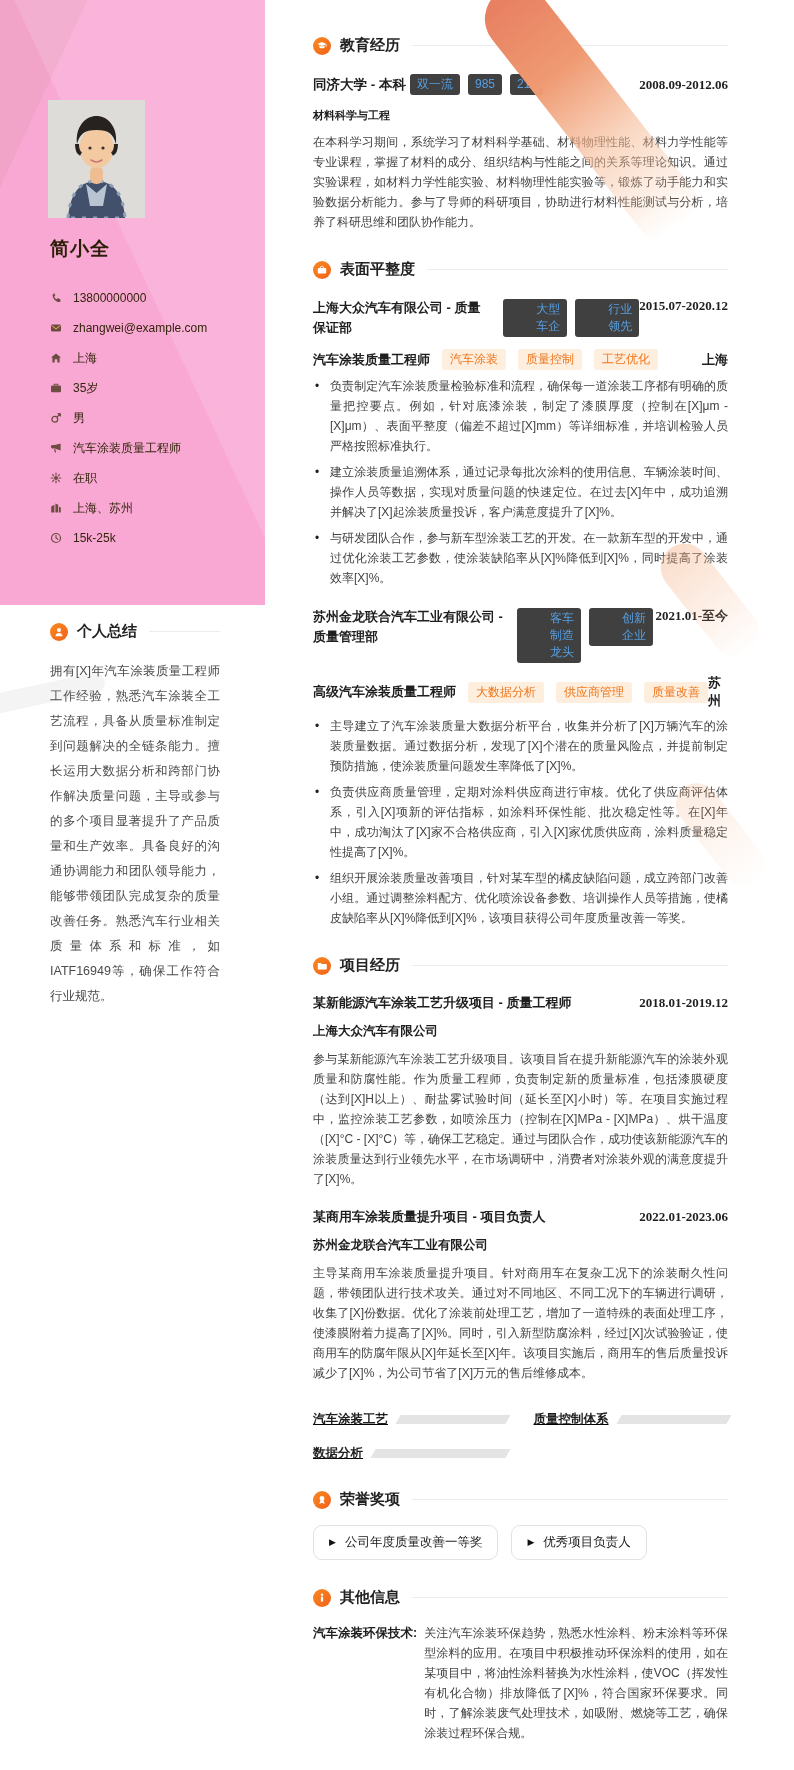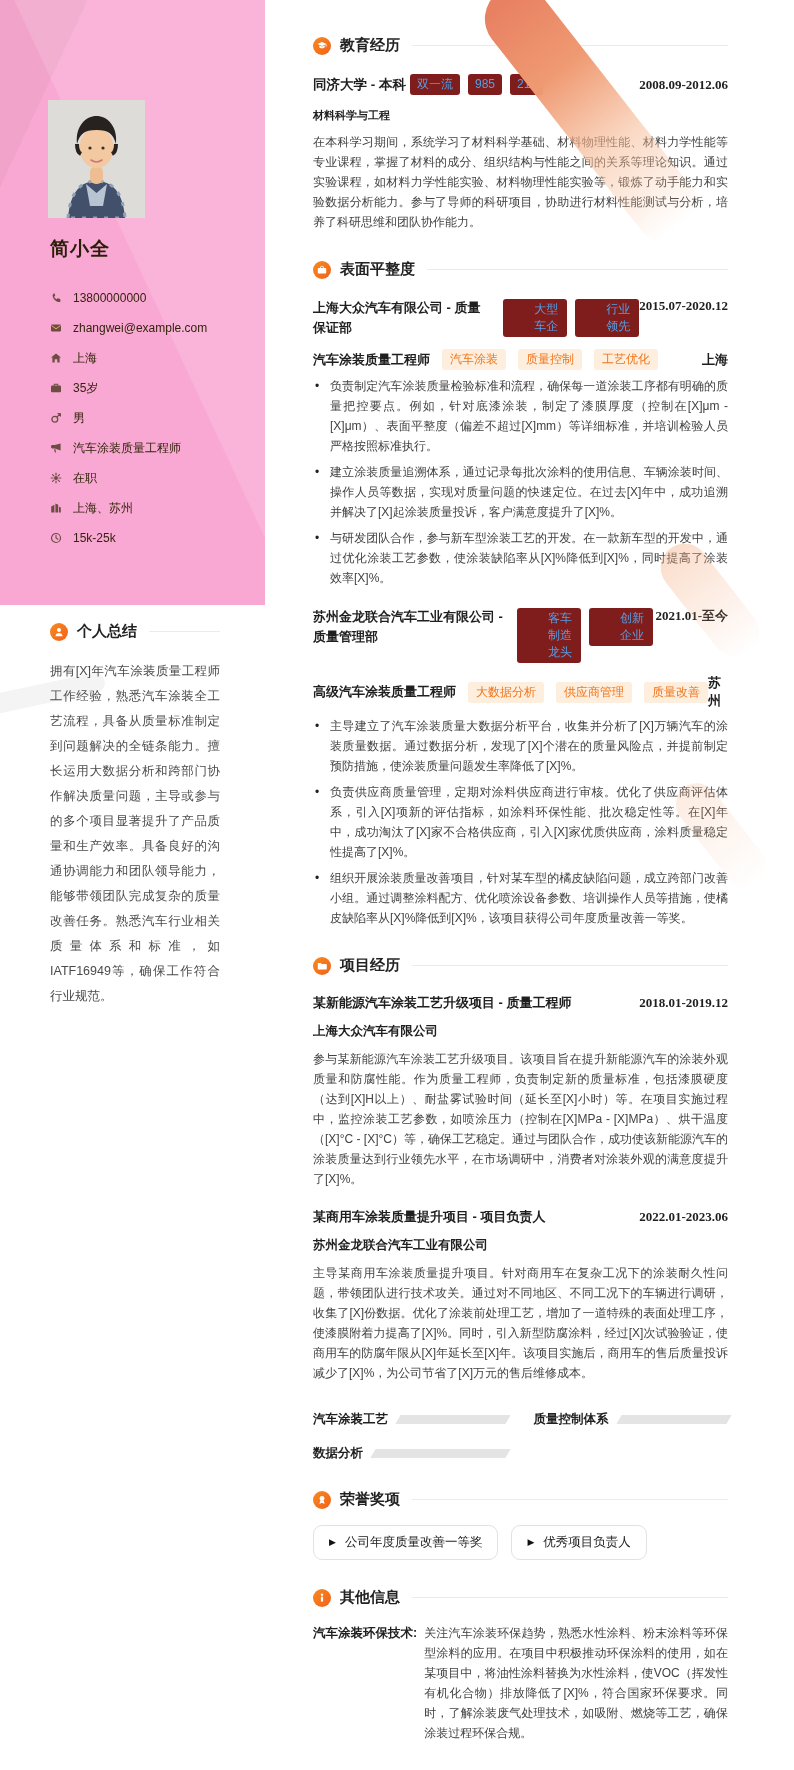--- a/index.html
+++ b/index.html
@@ -48,21 +48,21 @@
   .sec-line { flex:1; height:1px; background:#ececec; margin-left:12px; }
 
   
   .main { position:absolute; left:313px; top:0; width:415px; padding-top:36px; z-index:2; }
   section { position:relative; }
   .sect { margin-top:28px; }
 
   .row-date { margin-left:auto; font-size:13px; font-weight:bold; color:#1f1f1f; white-space:nowrap;font-family:Liberation Serif, serif; }
   .para { margin-top:9px; font-size:12px; line-height:20px; color:#424242; text-align:justify; }
 
-  .badge { background:#7f1d1d; color:#559fe3; font-size:12px; line-height:17px; padding:2px 7px; border-radius:3px; }
+  .badge { background:#404040; color:#559fe3; font-size:12px; line-height:17px; padding:2px 7px; border-radius:3px;text-align:right; }
   .badge + .badge { margin-left:8px; }
   .badge-wrap { max-width:64px; margin-left:12px; }
 
   .tag { background:#fdeedd; color:#f0761d; font-size:12px; padding:2px 8px; border-radius:3px; margin-left:12px; white-space:nowrap; }
 
   
   .edu-row { display:flex; align-items:center; margin-top:19px; }
   .edu-school { font-size:13.5px; font-weight:bold; color:#1f1f1f; margin-right:4px; }
   .edu-major { margin-top:13px; font-size:11px; font-weight:bold; color:#1f1f1f; }
 
@@ -77,21 +77,21 @@
   .bullets li { position:relative; padding-left:17px; margin-top:6px; font-size:12px; line-height:20px; color:#424242; text-align:justify; }
   .bullets li::before { content:"•"; position:absolute; left:2px; top:0; color:#1f1f1f; }
 
   
   .proj-head { display:flex; align-items:center; margin-top:19px; }
   .proj-name { font-size:13px; font-weight:bold; color:#1f1f1f; }
   .proj-company { margin-top:11px; font-size:12.5px; font-weight:bold; color:#1f1f1f; }
 
   
   .skills-grid { display:grid; grid-template-columns:1fr 1fr; column-gap:26px; row-gap:17px; margin-top:17px; }
-  .skill { display:flex; align-items:center; }
+  .skill { display:flex; align-items:center;text-decoration:underline; }
   .skill-label { font-size:12.5px; font-weight:bold; color:#1f1f1f; margin-right:10px; white-space:nowrap; }
   .skill-bar { flex:1; height:9px; background:#e4e4e4; transform:skewX(-30deg); }
   .skill-fill { height:100%; background:#f57c1e; }
 
   
   .pills { display:flex; gap:13px; margin-top:16px; }
   .pill { display:inline-flex; align-items:center; gap:9px; border:1px solid #e2e2e2; border-radius:9px;
     padding:8px 15px; font-size:12.5px; color:#222; background:#fff; }
   .pill .tri { font-size:9px; color:#111; line-height:1; }
 

